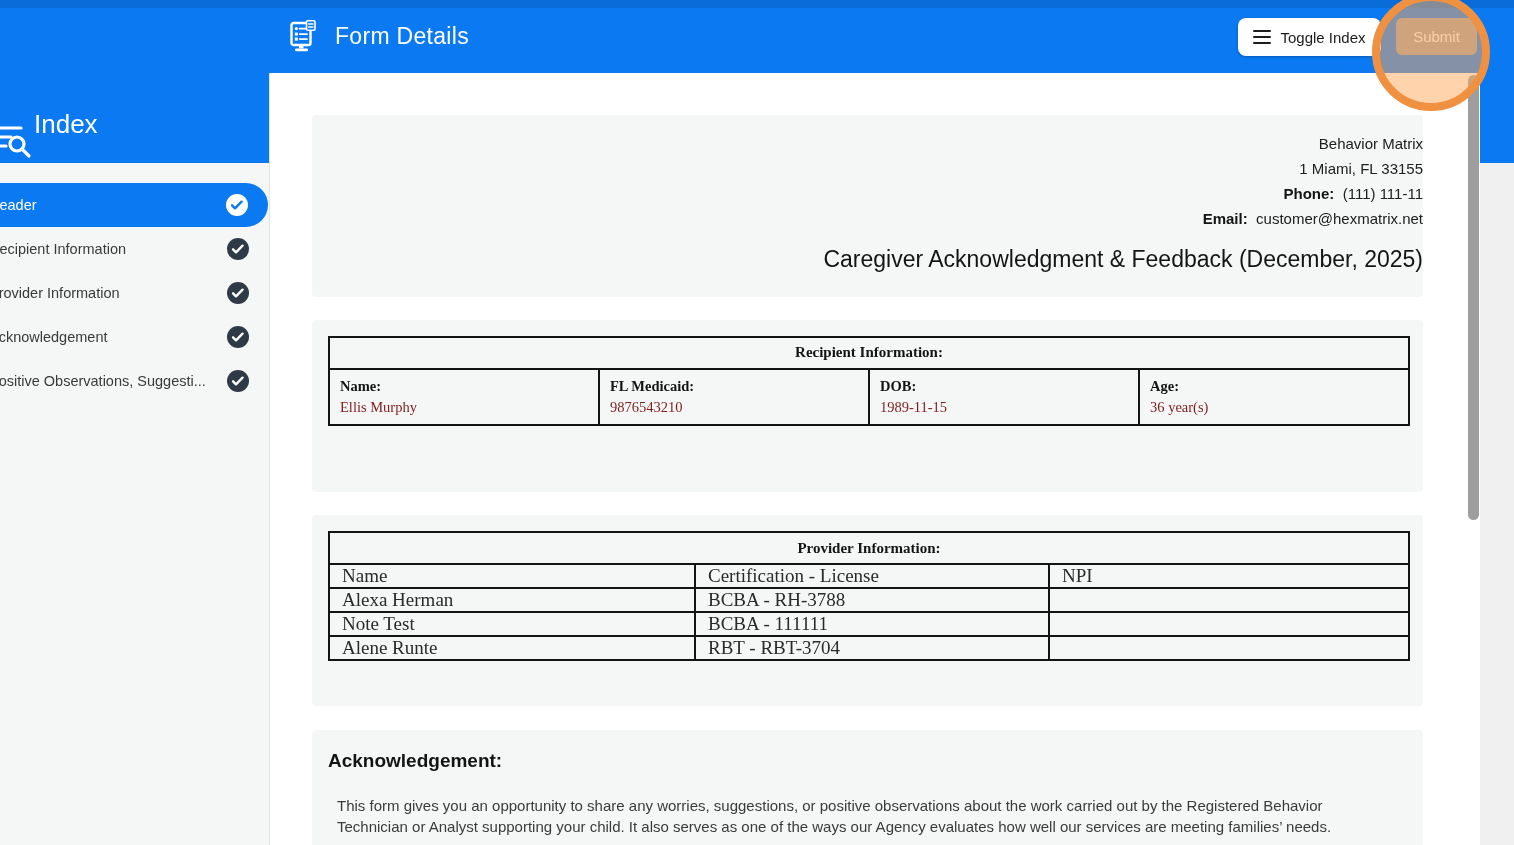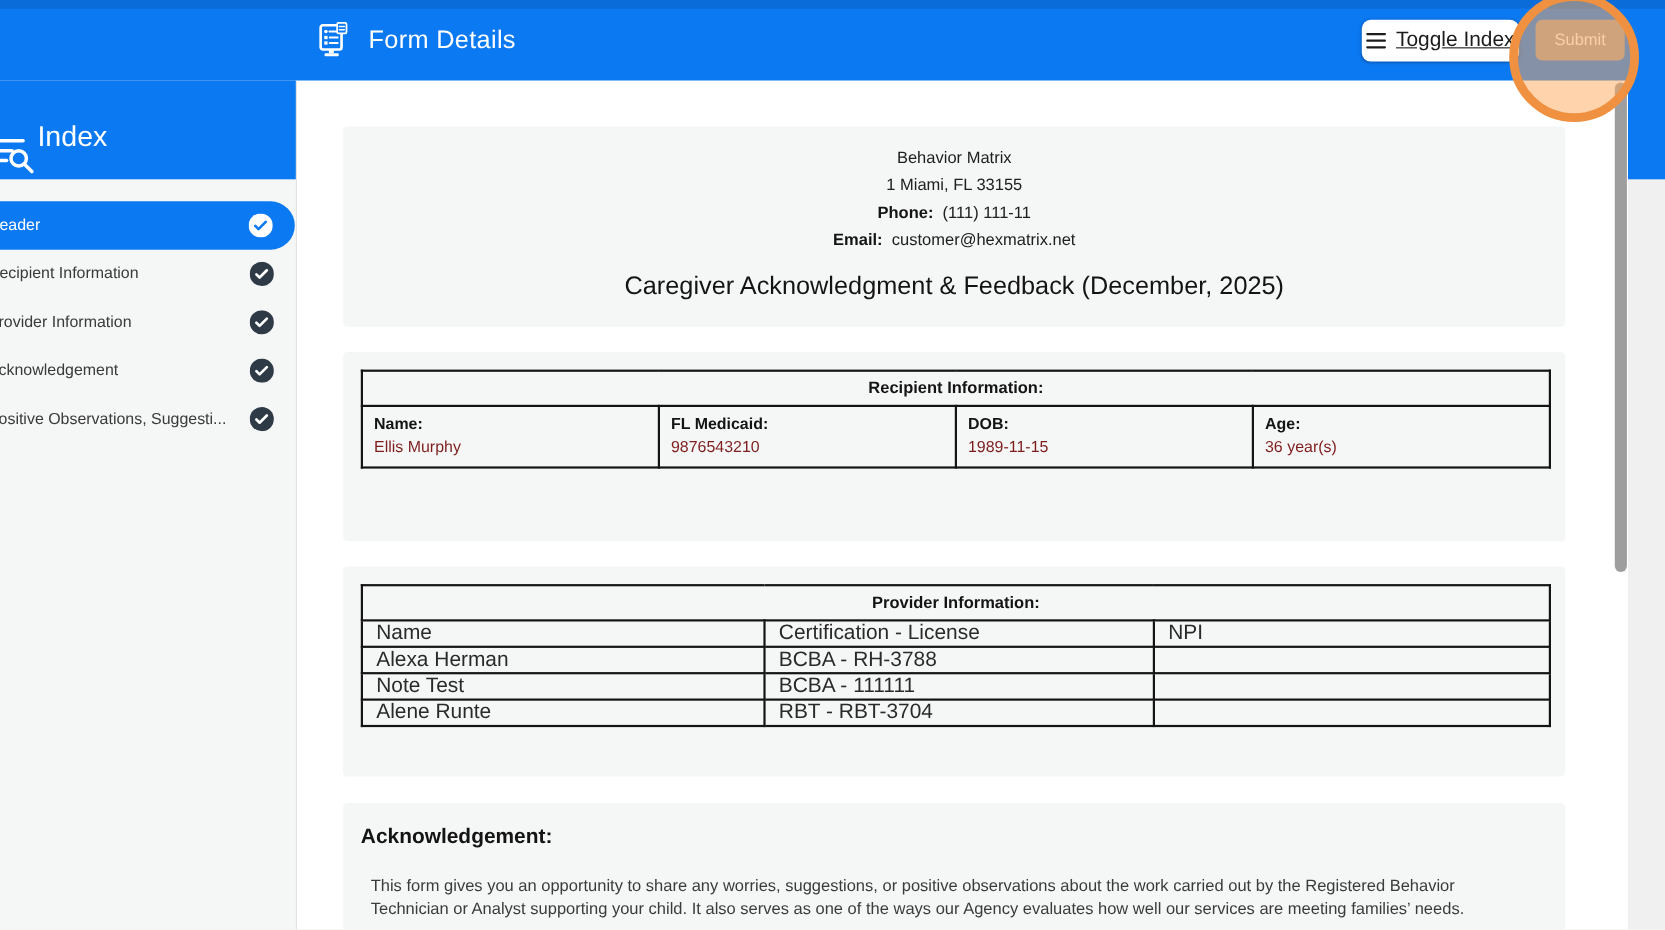--- a/index.html
+++ b/index.html
@@ -13,22 +13,22 @@
 
   
   .appbar { position: absolute; left: 0; top: 0; width: 1514px; height: 73px; background: #0b79f2; z-index: 5; }
   .appbar-top-shade { position: absolute; left: 0; top: 0; width: 100%; height: 8px; background: rgba(0,0,0,0.10); }
   .appbar-title-group { position: absolute; left: 287px; top: 0; height: 73px; display: flex; align-items: center; gap: 17px; }
   .appbar-title { color: #ffffff; font-size: 23px; font-weight: 500; letter-spacing: 0.3px; }
   .form-monitor-icon { width: 31px; height: 34px; display: block; }
 
   .btn-toggle-index { position: absolute; left: 1238px; top: 18px; width: 143px; height: 38px;
     background: #ffffff; border: none; border-radius: 8px; display: flex; align-items: center; justify-content: center;
-    gap: 9px; font-family: inherit; font-size: 19px; font-weight: 500; color: #1c1c1c; cursor: pointer;
-    box-shadow: 0 1px 3px rgba(0,0,0,0.25); text-decoration: underline; }
+    gap: 9px; font-family: inherit; font-size: 15px; font-weight: 500; color: #1c1c1c; cursor: pointer;
+    box-shadow: 0 1px 3px rgba(0,0,0,0.25); }
   .hamburger { display: inline-flex; flex-direction: column; gap: 3.5px; }
   .hamburger span { display: block; width: 18px; height: 2.2px; background: #1c1c1c; border-radius: 1px; }
 
   .btn-submit { position: absolute; left: 1396px; top: 18px; width: 81px; height: 37px;
     background: #9e9e9e; border: none; border-radius: 6px; font-family: inherit; font-size: 15px; font-weight: 500;
     color: #f4f4f4; cursor: pointer; }
 
   
   .spot-circle { position: absolute; left: 1372px; top: -7px; width: 118px; height: 118px;
     border: 8px solid #ef9140; border-radius: 50%; background: rgba(255,170,90,0.5);
@@ -46,29 +46,29 @@
     max-width: 232px; white-space: nowrap; overflow: hidden; }
   .index-item.selected { background: #0b79f2; width: 268px; border-radius: 0 22px 22px 0; }
   .index-item.selected .item-label { color: #ffffff; }
   .check-badge { position: absolute; right: 20px; top: 11px; width: 22px; height: 22px; }
 
   
   .main-panel { position: absolute; left: 270px; top: 73px; width: 1210px; height: 772px; background: #ffffff;
     z-index: 1; overflow: hidden; }
   .card { position: absolute; left: 42px; width: 1111px; background: #f5f6f6; border-radius: 4px; }
 
-  .header-card { top: 42px; height: 182px; text-align: center; padding-top: 16px; }
+  .header-card { top: 42px; height: 182px; text-align: right; padding-top: 16px; }
   .agency-line { font-size: 15px; line-height: 25px; color: #202020; }
   .agency-line b { color: #141414; }
   .form-title { margin-top: 15px; font-size: 23px; font-weight: 400; color: #141414; }
 
   .recipient-card { top: 247px; height: 172px; }
   .provider-card { top: 442px; height: 191px; }
 
-  table.data-table { border-collapse: collapse; margin: 16px 0 0 16px; table-layout: fixed; }
+  table.data-table { border-collapse: collapse; margin: 16px 0 0 16px; table-layout: fixed; font-family: Liberation Serif, serif; }
   table.data-table, table.data-table th, table.data-table td { border: 2px solid #141414; }
   table.data-table .section-head { text-align: center; font-weight: 700; font-size: 15px; color: #141414; height: 32px; }
   table.recipient-table td { height: 54px; vertical-align: top; padding: 6px 10px; }
   .fld-label { font-weight: 700; font-size: 14.5px; color: #141414; line-height: 21px; }
   .fld-value { font-size: 14.5px; color: #7f1d1d; line-height: 21px; }
 
   table.provider-table td { height: 18px; padding: 0 12px; font-size: 19px; color: #2a2a2a; vertical-align: middle; }
   table.provider-table tr.col-head td { font-weight: 400; }
 
   .ack-card { top: 657px; height: 200px; }

